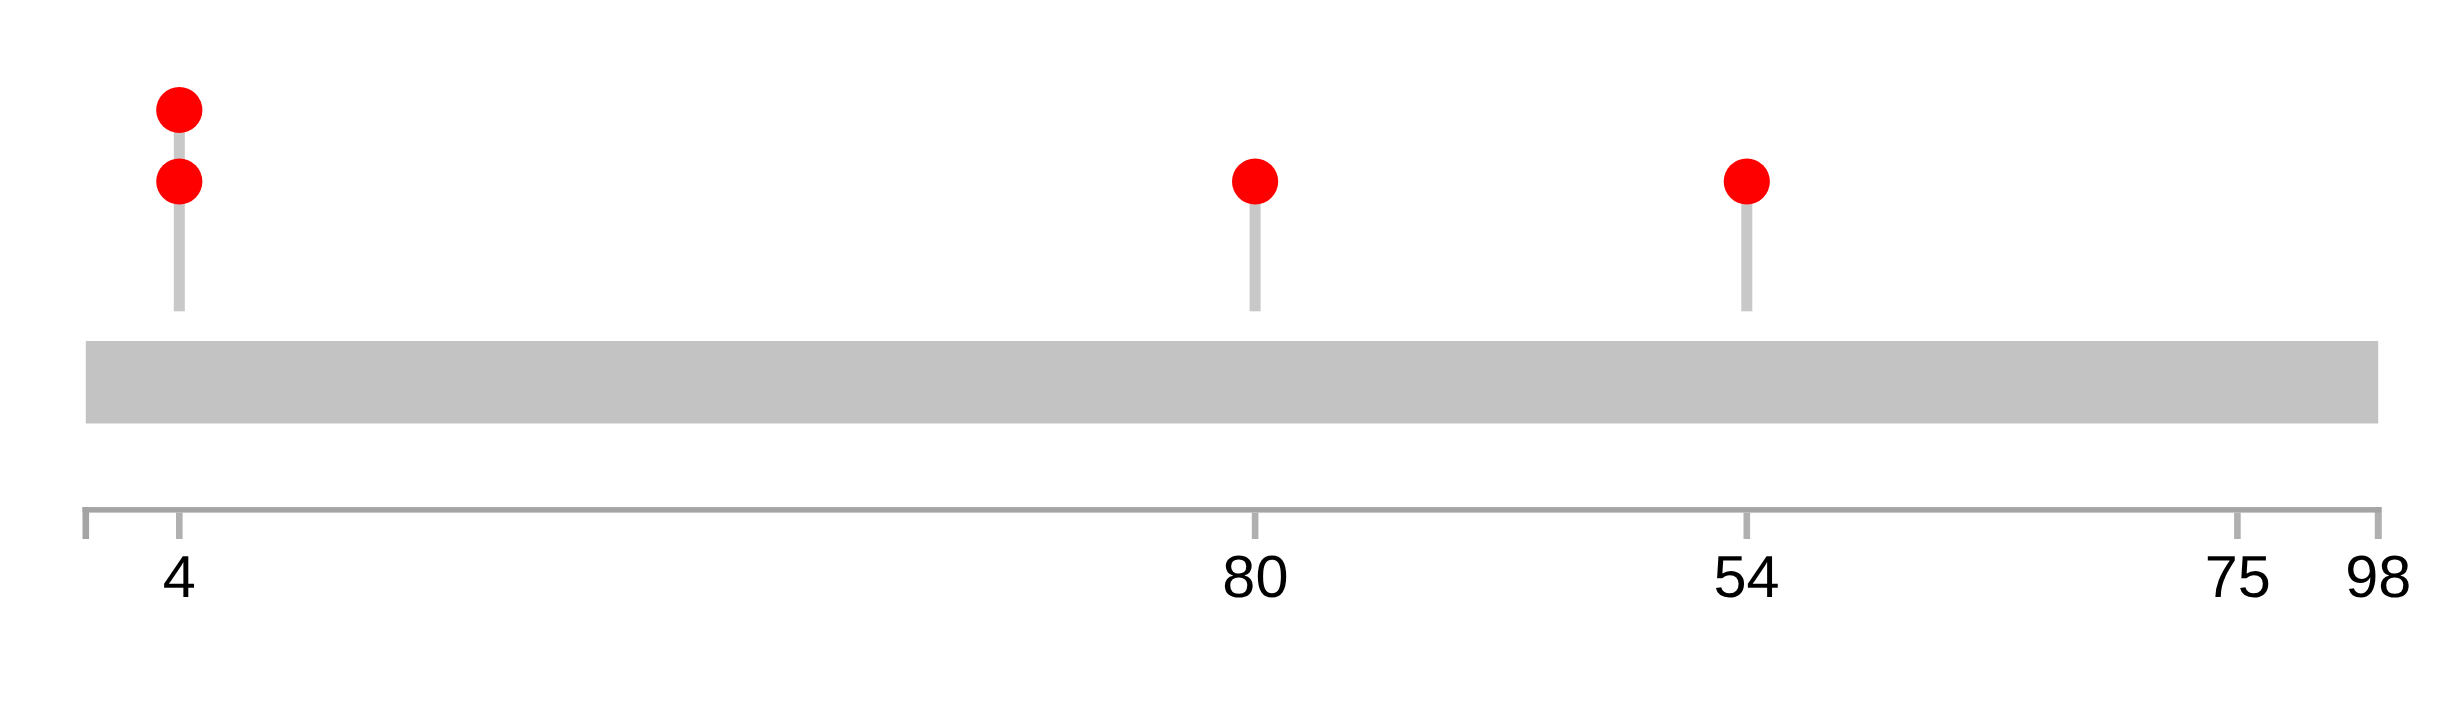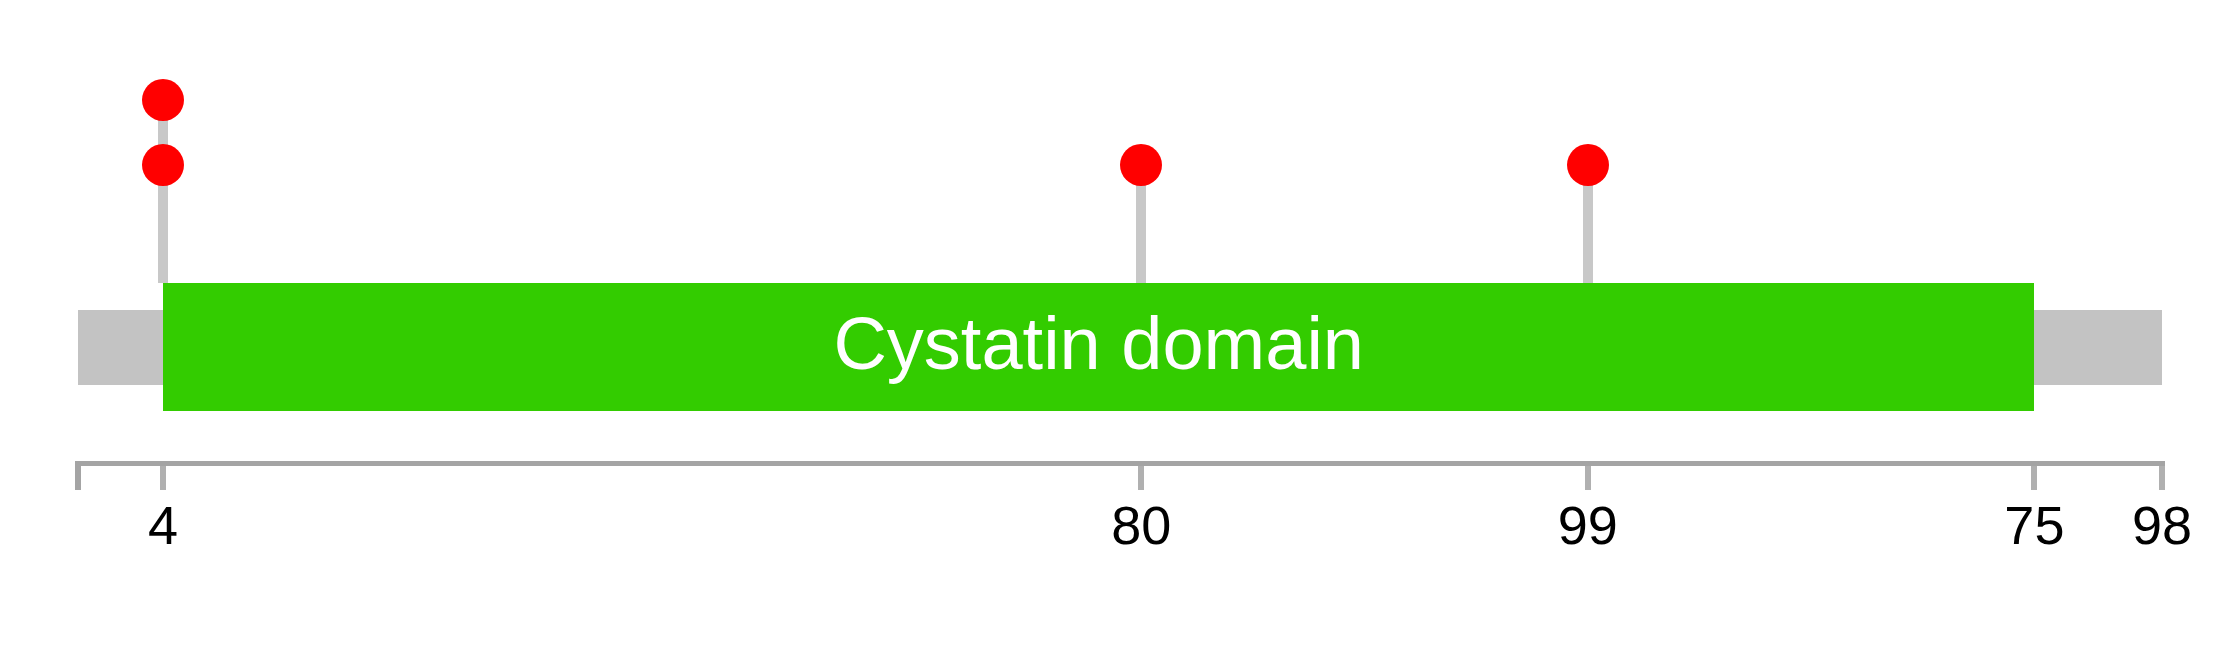--- a/index.html
+++ b/index.html
@@ -41,23 +41,20 @@
 </head>
 <body>
 
 <div id="stage">
   <div id="stems-layer">
       <div class="abs stem" style="left: 158.061px; top: 99.5px; width: 10px; height: 183.5px; background: rgb(200, 200, 200);"></div>
       <div class="abs stem" style="left: 1136.27px; top: 165px; width: 10px; height: 118px; background: rgb(200, 200, 200);"></div>
       <div class="abs stem" style="left: 1582.84px; top: 165px; width: 10px; height: 118px; background: rgb(200, 200, 200);"></div>
     </div>
   <div id="backbone" class="abs" style="left: 78px; top: 310px; width: 2084px; height: 75px; background: rgb(195, 195, 195);"></div>
-  <div id="domain-rect" class="abs" style="left: 163.061px; top: 283px; width: 1871.35px; height: 128px; background: rgb(51, 204, 0);">
-    <span id="domain-label" style="color: rgb(255, 255, 255);">Cystatin domain</span>
-  </div>
   <div id="circles-layer">
       <div class="abs lollipop-circle" style="left: 142.061px; top: 144px; width: 42px; height: 42px; background: rgb(255, 0, 0);"></div>
       <div class="abs lollipop-circle" style="left: 142.061px; top: 78.5px; width: 42px; height: 42px; background: rgb(255, 0, 0);"></div>
       <div class="abs lollipop-circle" style="left: 1120.27px; top: 144px; width: 42px; height: 42px; background: rgb(255, 0, 0);"></div>
       <div class="abs lollipop-circle" style="left: 1566.84px; top: 144px; width: 42px; height: 42px; background: rgb(255, 0, 0);"></div>
     </div>
   <div id="axis">
     <div id="axis-line" class="abs" style="left: 75px; top: 461px; width: 2090px; height: 5px; background: rgb(164, 164, 164);"></div>
     <div id="caps-layer">
         <div class="abs axis-cap" style="left: 75px; top: 461px; width: 6px; height: 29px; background: rgb(164, 164, 164);"></div>
@@ -66,18 +63,18 @@
     <div id="ticks-layer">
         <div class="abs axis-tick" style="left: 160.061px; top: 466px; width: 6px; height: 24px; background: rgb(176, 176, 176);"></div>
         <div class="abs axis-tick" style="left: 1138.27px; top: 466px; width: 6px; height: 24px; background: rgb(176, 176, 176);"></div>
         <div class="abs axis-tick" style="left: 1584.84px; top: 466px; width: 6px; height: 24px; background: rgb(176, 176, 176);"></div>
         <div class="abs axis-tick" style="left: 2031.41px; top: 466px; width: 6px; height: 24px; background: rgb(176, 176, 176);"></div>
         <div class="abs axis-tick" style="left: 2159px; top: 466px; width: 6px; height: 24px; background: rgb(176, 176, 176);"></div>
       </div>
     <div id="tick-labels-layer">
         <div class="abs axis-tick-label" style="left: 73.0612px; top: 498px; width: 180px; color: rgb(0, 0, 0);">4</div>
         <div class="abs axis-tick-label" style="left: 1051.27px; top: 498px; width: 180px; color: rgb(0, 0, 0);">80</div>
-        <div class="abs axis-tick-label" style="left: 1497.84px; top: 498px; width: 180px; color: rgb(0, 0, 0);">99</div>
+        <div class="abs axis-tick-label" style="left: 1497.84px; top: 498px; width: 180px; color: rgb(0, 0, 0);">54</div>
         <div class="abs axis-tick-label" style="left: 1944.41px; top: 498px; width: 180px; color: rgb(0, 0, 0);">75</div>
         <div class="abs axis-tick-label" style="left: 2072px; top: 498px; width: 180px; color: rgb(0, 0, 0);">98</div>
       </div>
   </div>
 </div>
 
 </body></html>

